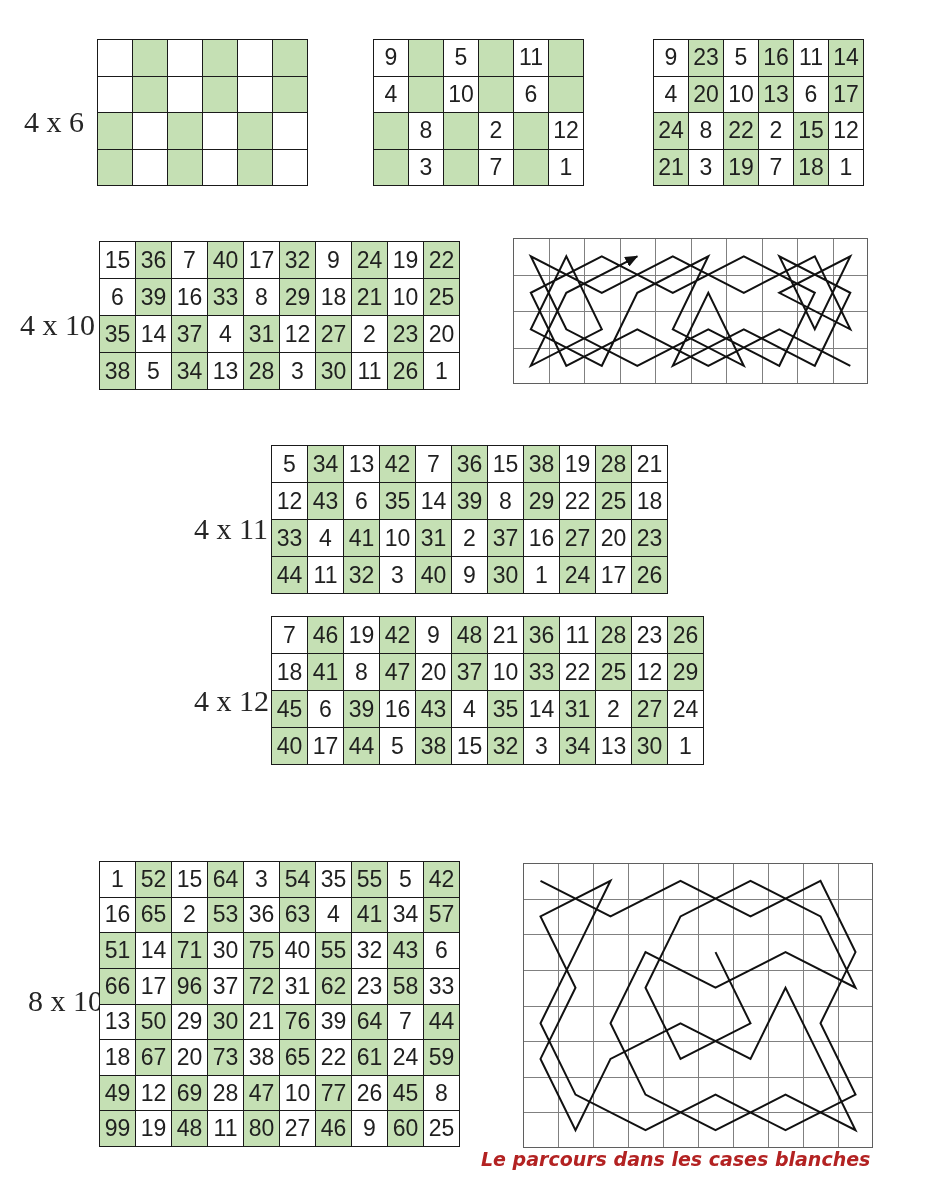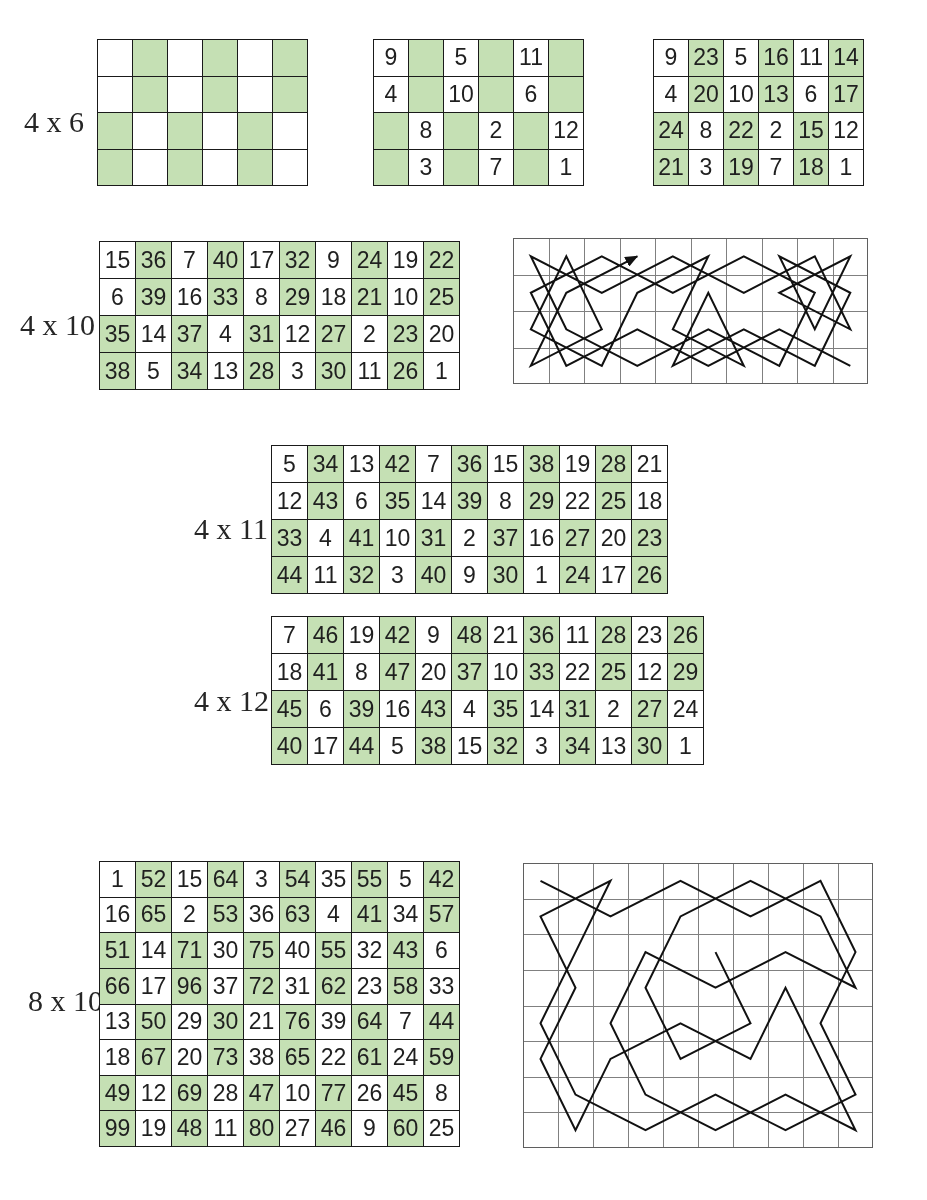--- a/index.html
+++ b/index.html
@@ -380,14 +380,15 @@
         <line x1="0" y1="107.5" x2="350" y2="107.5" stroke="#808080" stroke-width="1"></line>
         <line x1="0" y1="143.5" x2="350" y2="143.5" stroke="#808080" stroke-width="1"></line>
         <line x1="0" y1="178.5" x2="350" y2="178.5" stroke="#808080" stroke-width="1"></line>
         <line x1="0" y1="214.5" x2="350" y2="214.5" stroke="#808080" stroke-width="1"></line>
         <line x1="0" y1="249.5" x2="350" y2="249.5" stroke="#808080" stroke-width="1"></line>
         <rect x="0.5" y="0.5" width="349" height="284" fill="none" stroke="#5f5f5f" stroke-width="1"></rect>
       </g>
       <polyline points="17.5,17.8 87.5,53.4 157.5,17.8 227.5,53.4 297.5,17.8 332.5,89.1 297.5,160.3 332.5,231.6 262.5,267.2 192.5,231.6 122.5,267.2 52.5,231.6 17.5,160.3 52.5,89.1 87.5,17.8 17.5,53.4 52.5,124.7 17.5,195.9 52.5,267.2 87.5,195.9 157.5,160.3 227.5,195.9 262.5,124.7 297.5,195.9 332.5,267.2 262.5,231.6 192.5,267.2 122.5,231.6 87.5,160.3 122.5,89.1 192.5,124.7 262.5,89.1 332.5,124.7 297.5,53.4 227.5,17.8 157.5,53.4 122.5,124.7 157.5,195.9 227.5,160.3 192.5,89.1" fill="none" stroke="#111111" stroke-width="2"></polyline>
     </svg>
 
+  <div class="caption" style="left: 481px; top: 1148px; color: rgb(179, 34, 34);">Le parcours dans les cases blanches</div>
 
 </div>
 
 </body></html>

